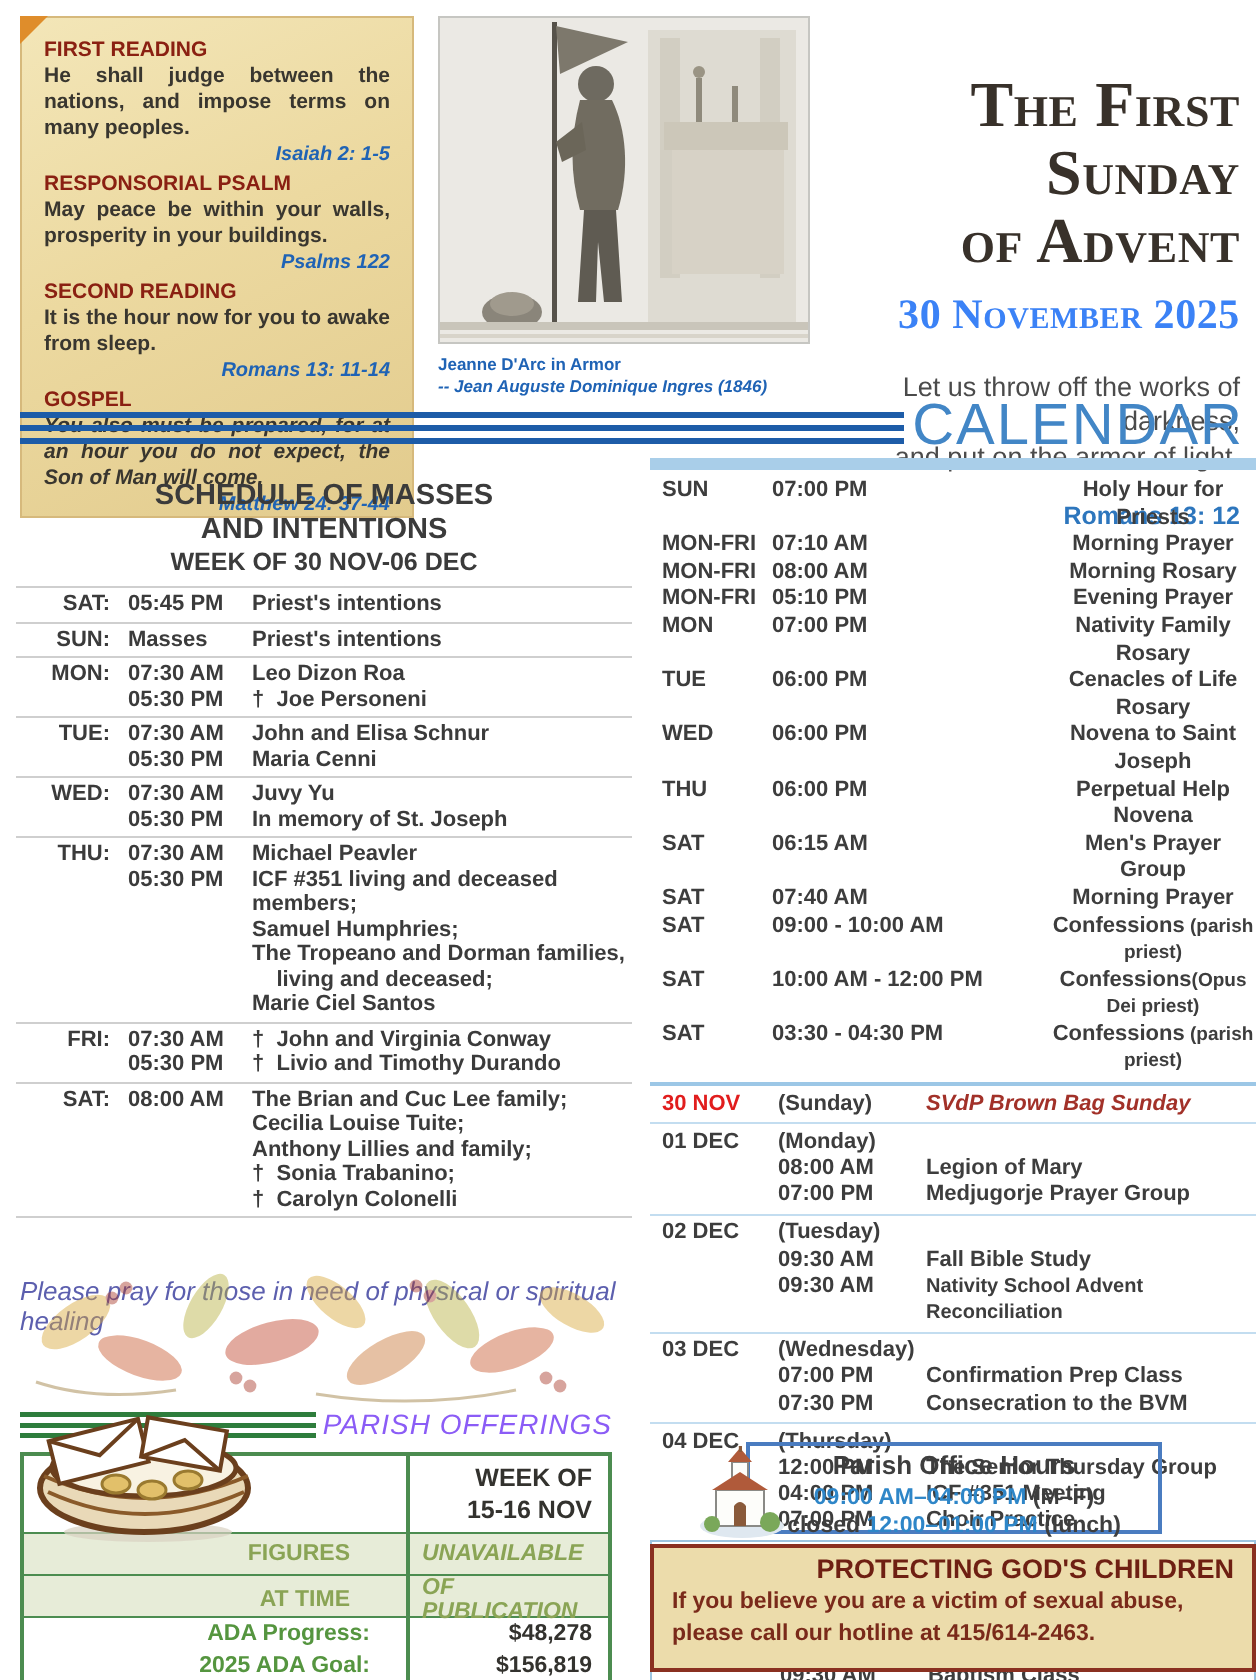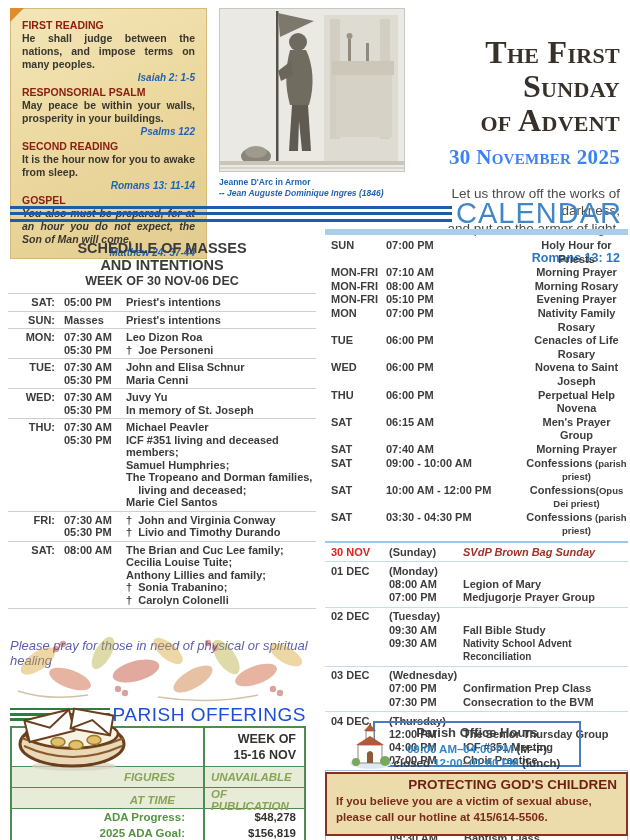--- a/index.html
+++ b/index.html
@@ -81,32 +81,32 @@
   .m-text{flex:1;margin-left:2px;font-weight:bold;white-space:pre-wrap;}
   .healing{position:absolute;left:10px;top:638px;width:308px;font-style:italic;
     color:#5c5fae;font-size:13px;}
 
   
   .leaves{position:absolute;left:8px;top:631px;width:302px;height:78px;}
   .off-header{position:absolute;left:10px;top:705px;width:296px;display:flex;align-items:center;}
   .tri-green{flex:1;height:13px;margin-right:3px;
     background:linear-gradient(to bottom,#2e7d3c 0,#2e7d3c 2.5px,transparent 2.5px,transparent 5.25px,
       #2e7d3c 5.25px,#2e7d3c 7.75px,transparent 7.75px,transparent 10.5px,#2e7d3c 10.5px,#2e7d3c 13px);}
-  .off-word{font-size:19px;line-height:1;color:#1d4ed8;letter-spacing:.5px;}
+  .off-word{font-size:14px;line-height:1;color:#8b5cf6;letter-spacing:.5px;font-style:italic;}
   .off-table{position:absolute;left:10px;top:726px;width:296px;box-sizing:border-box;
     border:2px solid #4c8c50;font-size:12px;}
   .ot-row{display:grid;grid-template-columns:1fr 112px;}
   .ot-row + .ot-row{border-top:1px solid #4c8c50;}
   .ot-cell-r{border-left:2px solid #4c8c50;margin-left:11px;}
   .ot-r1{height:38px;}
   .ot-r1 .ot-cell-r{display:flex;flex-direction:column;justify-content:center;align-items:flex-end;
     padding-right:8px;font-weight:bold;color:#33322e;font-size:12.5px;line-height:1.3;}
   .ot-green{background:#e7ecd8;height:20px;}
   .ot-green .ot-cell-l{display:flex;align-items:center;justify-content:flex-end;padding-right:17px;
-    color:#8aa455;font-style:italic;font-weight:bold;font-size:11.5px;}
+    color:#8aa455;font-weight:bold;font-size:11.5px;}
   .ot-green .ot-cell-r{display:flex;align-items:center;padding-left:6px;
     color:#8aa455;font-style:italic;font-weight:bold;font-size:11.5px;}
   .ot-r4{height:33px;}
   .ot-r4 .ot-cell-l{display:flex;flex-direction:column;justify-content:center;align-items:flex-end;
     padding-right:7px;color:#55953f;font-weight:bold;font-size:11.5px;line-height:1.35;}
   .ot-r4 .ot-cell-r{display:flex;flex-direction:column;justify-content:center;align-items:flex-end;
     padding-right:8px;color:#33322e;font-weight:bold;font-size:11.5px;line-height:1.35;}
   .basket{position:absolute;left:12px;top:696px;width:122px;height:76px;z-index:3;}
 
   
@@ -373,21 +373,21 @@
 <div class="mass">
   <div class="mass-title">
     <div class="mt-1">SCHEDULE OF MASSES</div>
     <div class="mt-1">AND INTENTIONS</div>
     <div class="mt-3">WEEK OF 30 NOV-06 DEC</div>
   </div>
   <div class="mass-rows">
       <div class="m-group">
         <div class="m-row">
           <div class="m-day">SAT:</div>
-          <div class="m-time">05:00 PM</div>
+          <div class="m-time">05:45 PM</div>
           <div class="m-text">Priest's intentions</div>
         </div>
       </div>
       <div class="m-group">
         <div class="m-row">
           <div class="m-day">SUN:</div>
           <div class="m-time">Masses</div>
           <div class="m-text">Priest's intentions</div>
         </div>
       </div>
@@ -590,14 +590,14 @@
   <circle cx="7" cy="39" r="4" fill="#7aa85a"></circle>
 </svg>
 <div class="office-box">
   <div class="oh-title">Parish Office Hours</div>
   <div><span class="oh-time">09:00 AM–04:00 PM</span><span> (M–F)</span></div>
   <div><span>closed </span><span class="oh-time">12:00–01:00 PM</span><span> (lunch)</span></div>
 </div>
 
 <div class="protect">
   <div class="p-title">PROTECTING GOD'S CHILDREN</div>
-  <div class="p-body">If you believe you are a victim of sexual abuse, please call our hotline at 415/614-5506.</div>
+  <div class="p-body">If you believe you are a victim of sexual abuse, please call our hotline at 415/614-2463.</div>
 </div>
 
 </body></html>

